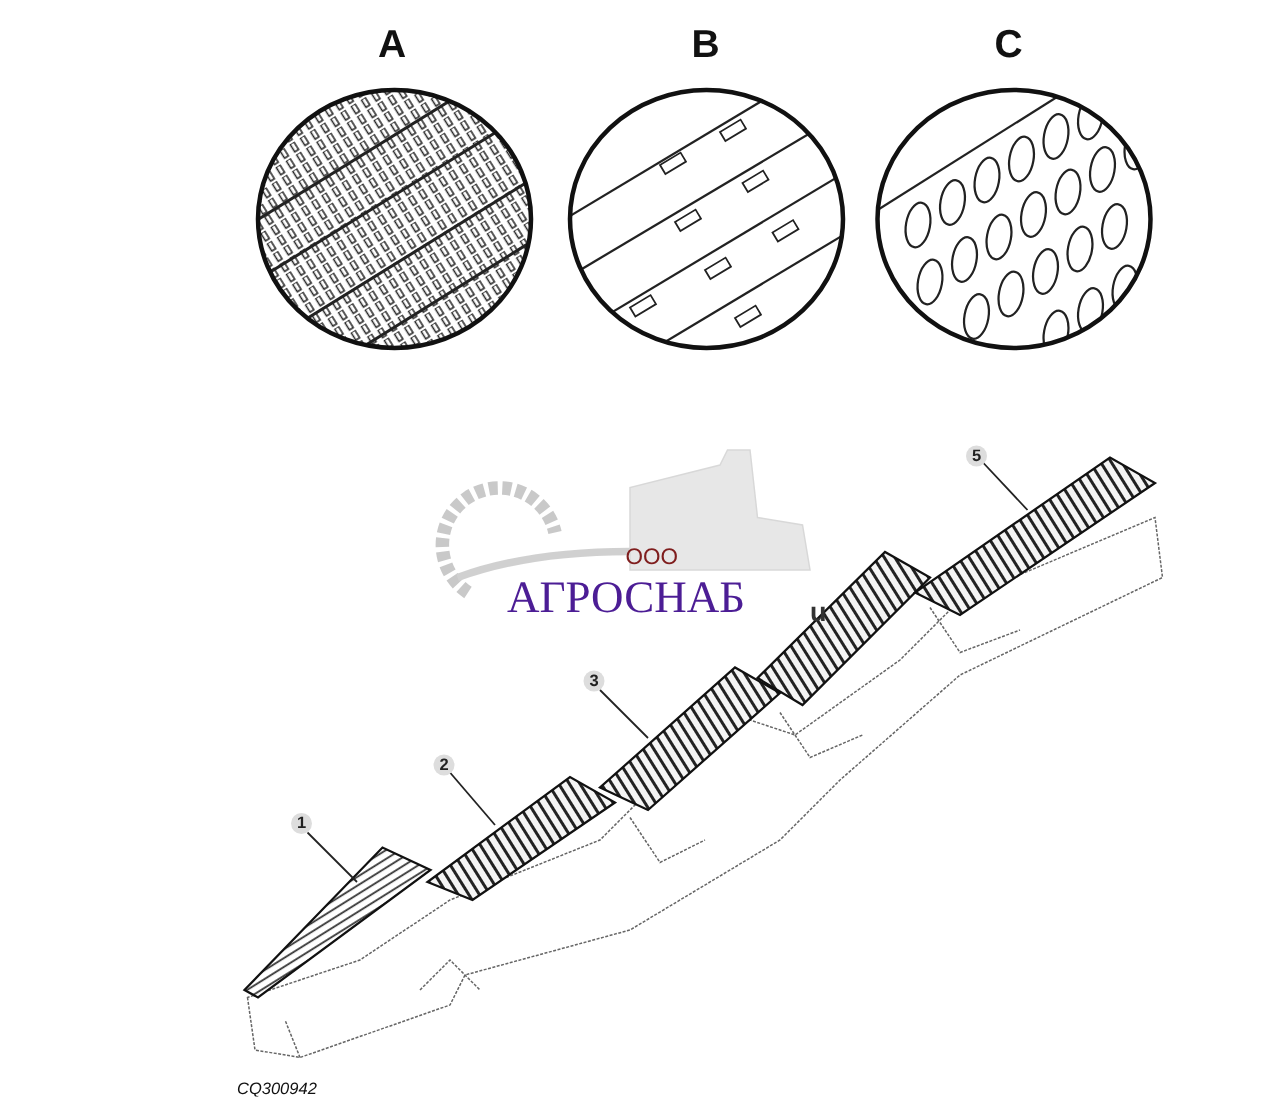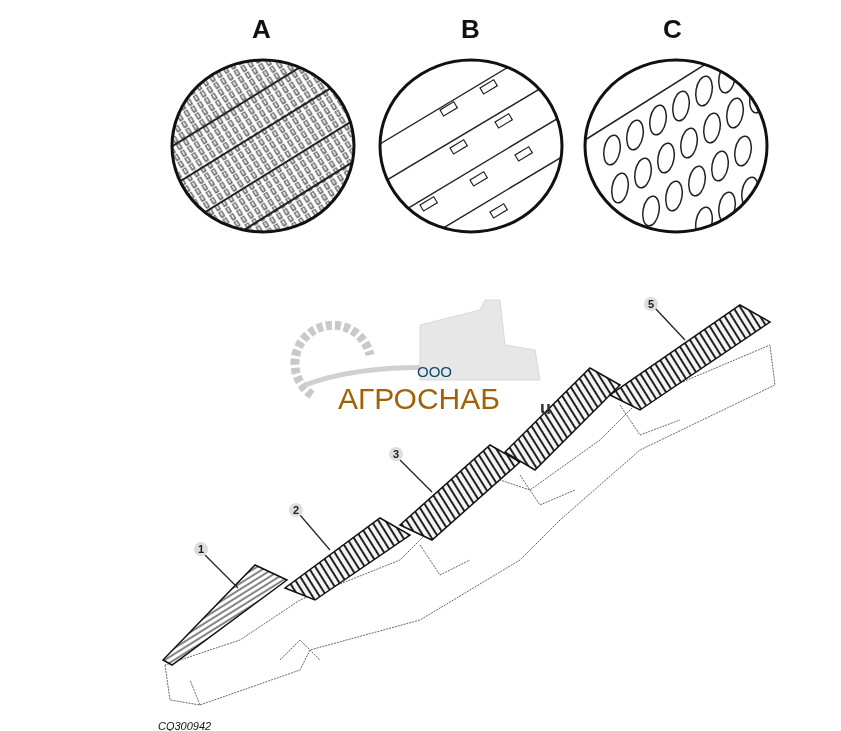--- a/index.html
+++ b/index.html
@@ -1,22 +1,22 @@
 <!DOCTYPE html>
 <html><head>
 <meta charset="utf-8">
 <style>
   html,body{margin:0;padding:0;background:#fff;}
   body{width:841px;height:731px;position:relative;overflow:hidden;font-family:"Liberation Sans",sans-serif;}
   .lbl{position:absolute;font-weight:bold;font-size:26px;color:#111;font-family:"Liberation Sans",sans-serif;}
   svg{position:absolute;left:0;top:0;}
   .callout{position:absolute;font-size:11px;font-weight:bold;color:#222;width:14px;height:14px;border-radius:50%;background:#ddd;text-align:center;line-height:14px;}
   .code{position:absolute;left:158px;top:720px;font-size:11px;color:#111;font-style:italic;}
-  .wm{position:absolute;left:338px;top:382px;font-family:Liberation Sans, sans-serif;font-size:30px;color:#a16207;letter-spacing:0px;}
-  .wm-ooo{position:absolute;left:417px;top:363px;font-size:15px;color:#0c4a6e;font-family:"Liberation Sans",sans-serif;}
+  .wm{position:absolute;left:338px;top:382px;font-family:Liberation Serif, serif;font-size:30px;color:#4c1d95;letter-spacing:0px;}
+  .wm-ooo{position:absolute;left:417px;top:363px;font-size:15px;color:#7f1d1d;font-family:"Liberation Sans",sans-serif;}
   .u{position:absolute;left:540px;top:398px;font-size:18px;font-weight:bold;color:#333;}
 </style>
 </head>
 <body>
 
 <svg width="841" height="731">
   <defs>
     <clipPath id="cA">
         <ellipse cx="263" cy="146" rx="91" ry="86"></ellipse>
       </clipPath>

